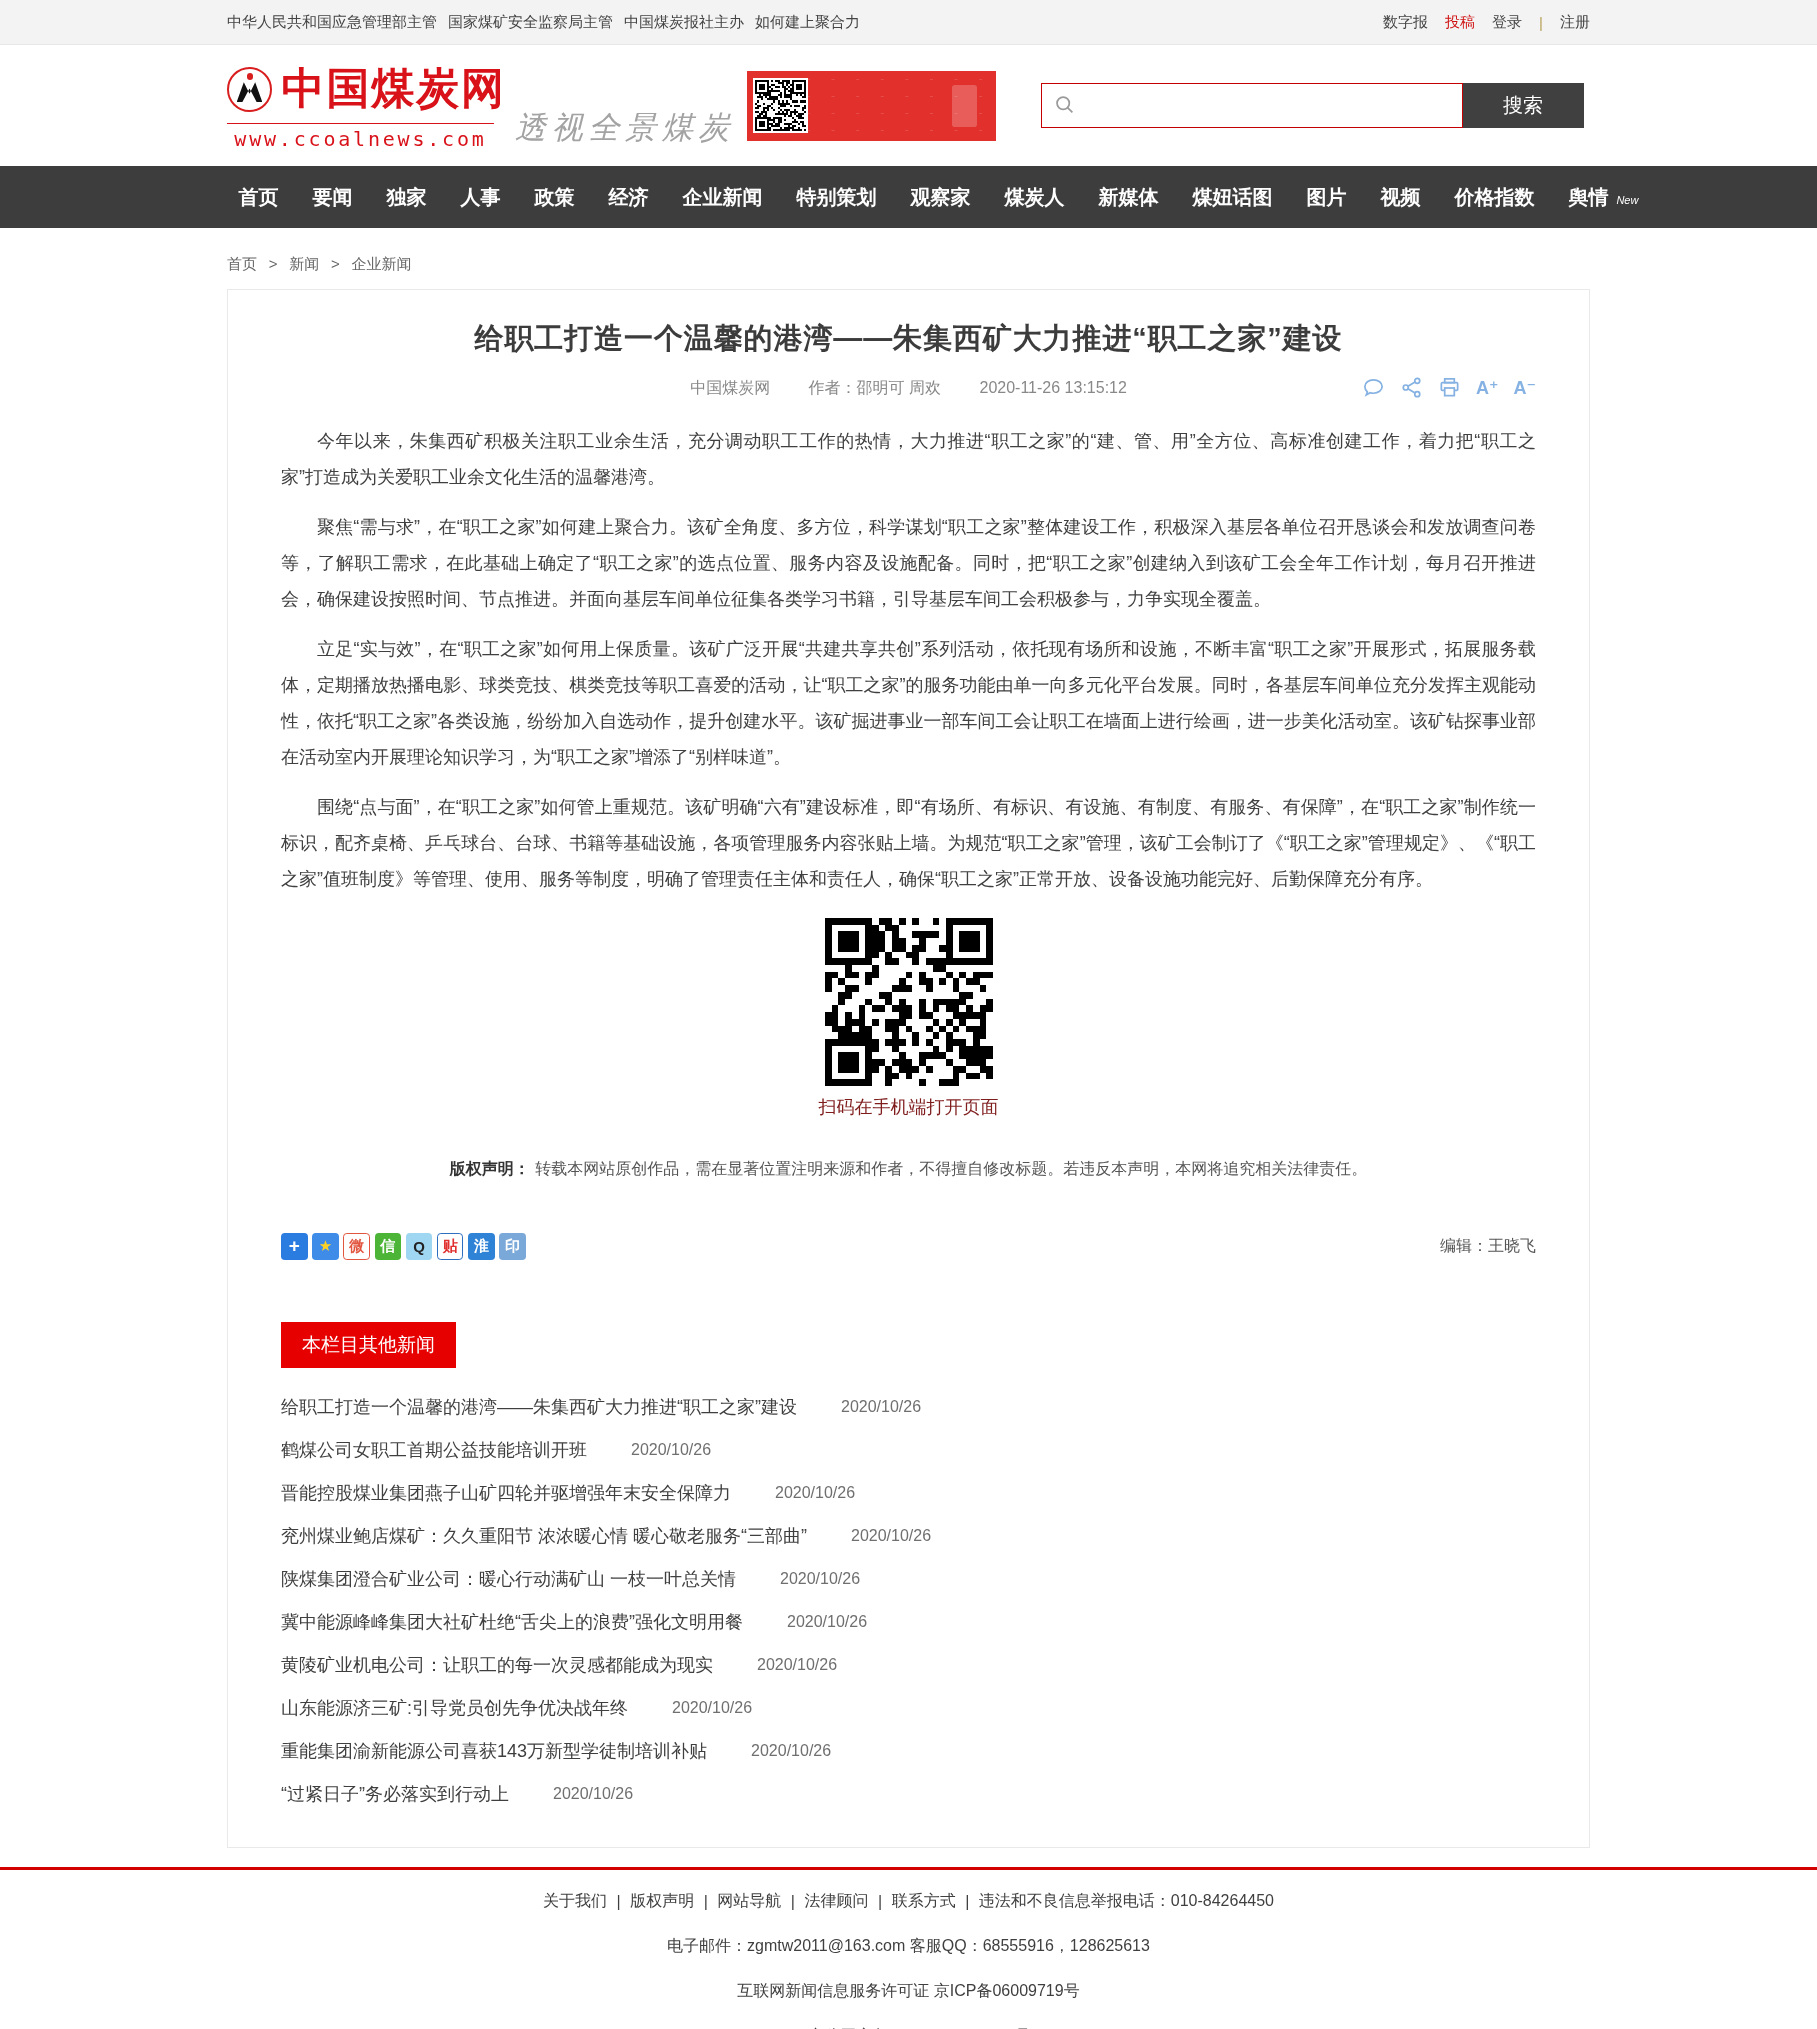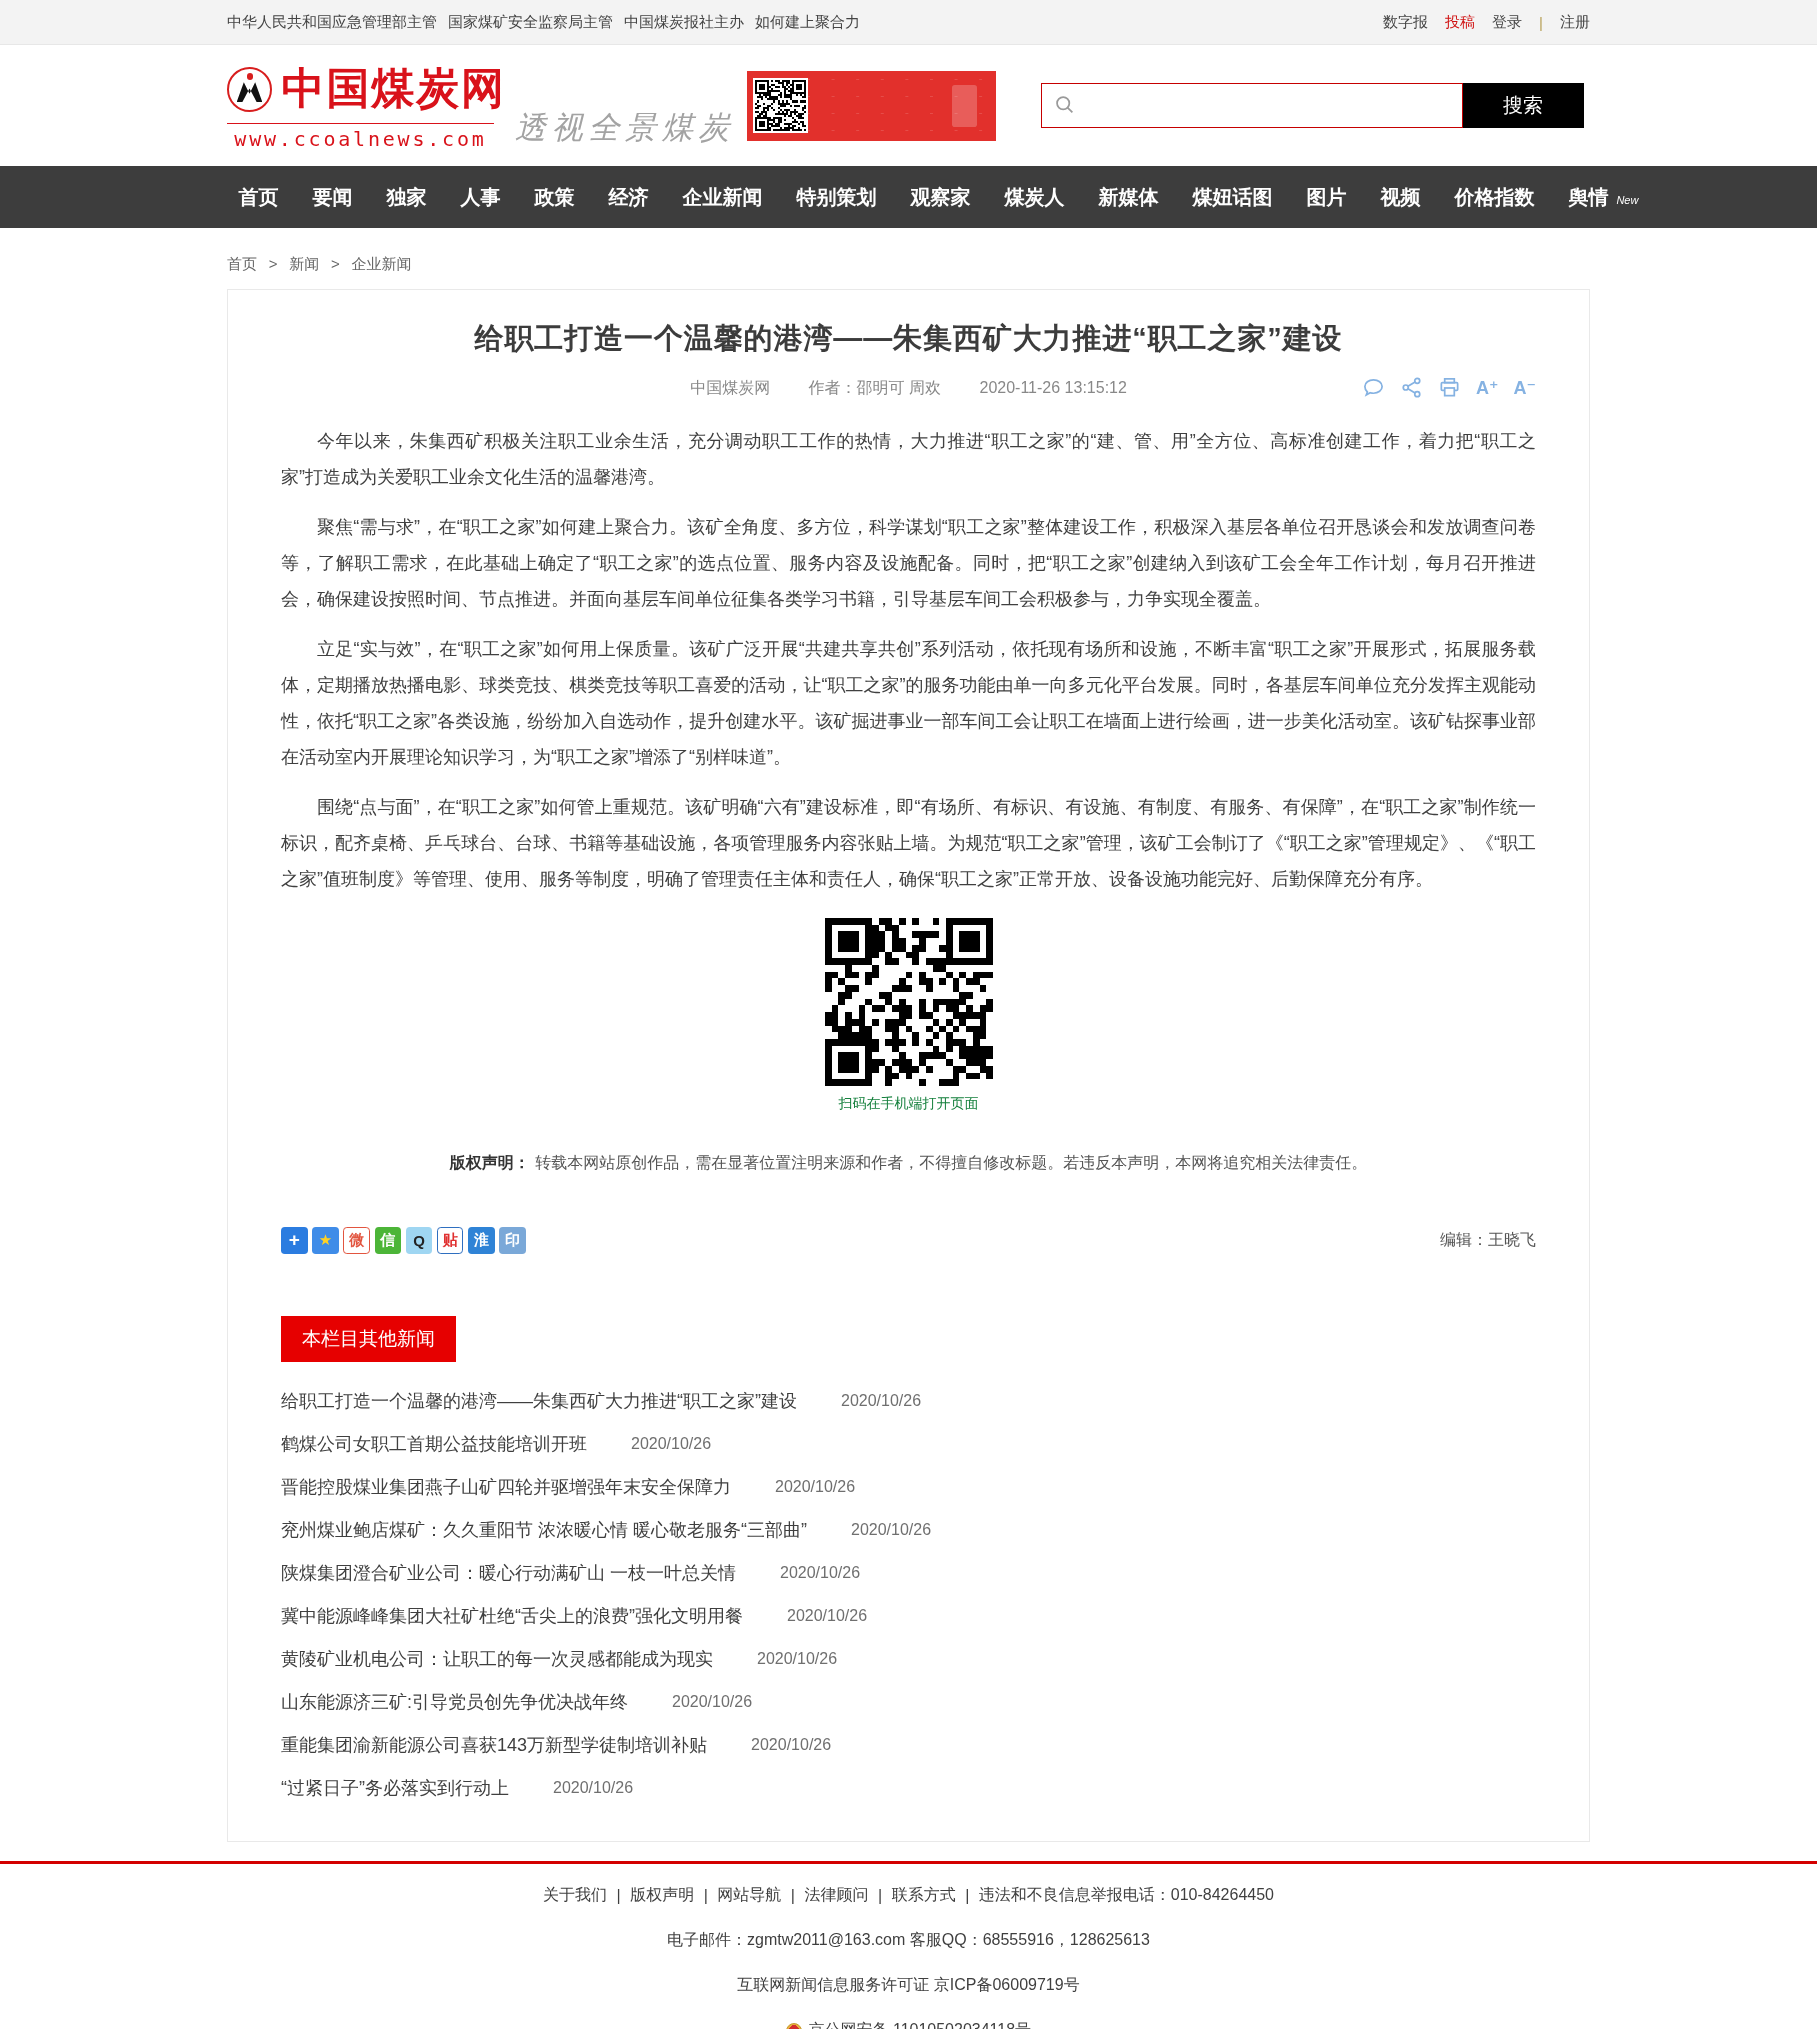--- a/index.html
+++ b/index.html
@@ -43,21 +43,21 @@
             background-image: radial-gradient(rgba(255,255,255,.14) 1.1px, transparent 1.2px);
             background-size: 24.6px 17px; }
   .banner::after { content:""; position:absolute; right:19px; top:14px; width:24.6px; height:42px;
             background:rgba(255,255,255,.22); border-radius:2.8px; }
   .banner .qr { width: 55px; height: 55px; background:#fff; padding:1.9px; }
   .searchbox { margin-left: 45px; display:flex; height: 45px; }
   .search-input-wrap { position:relative; }
   .search-input-wrap input { width: 422px; height: 45px; border: 1.9px solid #c60000;
             padding: 0 9.5px 0 44px; font-size: 17px; outline:none; }
   .mag { position:absolute; left: 13.2px; top: 11.4px; width: 21px; height: 21px; }
-  .search-btn { width: 121px; height: 45px; background:#000000; color:#fff; border:none;
+  .search-btn { width: 121px; height: 45px; background:#404040; color:#fff; border:none;
             font-size: 20px; cursor:pointer; font-family:inherit; }
 
   
   .nav { height: 62px; background: #3d3d3d; }
   .nav ul { height:100%; list-style:none; display:flex; align-items:center; gap: 34px; padding-left: 11.4px; }
   .nav li { color:#fff; font-size: 20px; font-weight: bold; cursor:pointer; white-space:nowrap; }
   .nav li .new-badge { font-weight: normal; font-style: italic; font-size: 11px; margin-left:8px;text-align:center; }
 
   
   .breadcrumb { padding: 27px 0 15px; font-size: 15px; color:#666; }
@@ -75,21 +75,21 @@
   .meta-icons .mi { color:#85b2e2; font-size: 18px; font-weight: bold; cursor:pointer;
             display:flex; align-items:center; }
   .meta-icons svg { display:block; }
 
   .article-body { margin-top: 21px; }
   .article-body p { font-size: 18px; line-height: 36px; color:#404040; text-align: justify;
             text-indent: 2em; margin-bottom: 14px; }
 
   .qr-figure { margin-top: 21px; text-align:center; }
   .article-qr { width: 168px; height: 168px; margin: 0 auto; }
-  .qr-caption { margin-top: 9.5px; font-size: 14px; color:#15803d; }
+  .qr-caption { margin-top: 9.5px; font-size: 18px; color:#7f1d1d; }
 
   .copyright { margin-top: 40px; text-align:center; font-size: 16px; color:#555; }
   .copyright b { color:#333; margin-right: 5.7px; }
 
   .share-row { margin-top: 53px; display:flex; align-items:center; justify-content:space-between; }
   .share-icons { display:flex; gap: 4.7px; }
   .si { width: 26.5px; height: 26.5px; border-radius: 3.8px; display:flex; align-items:center;
         justify-content:center; font-size: 15px; font-weight:bold; cursor:pointer; }
   .si-1 { background:#2b7ce0; color:#fff; font-size:19px; }
   .si-2 { background:#3f8ce8; color:#ffd225; }

